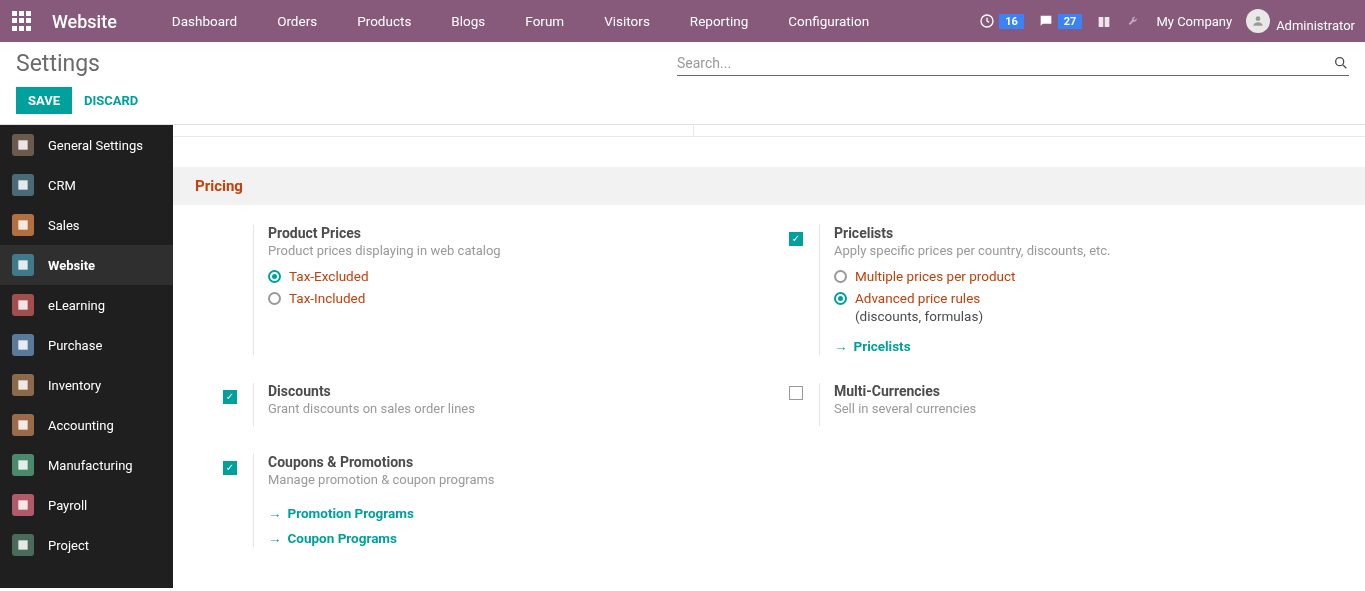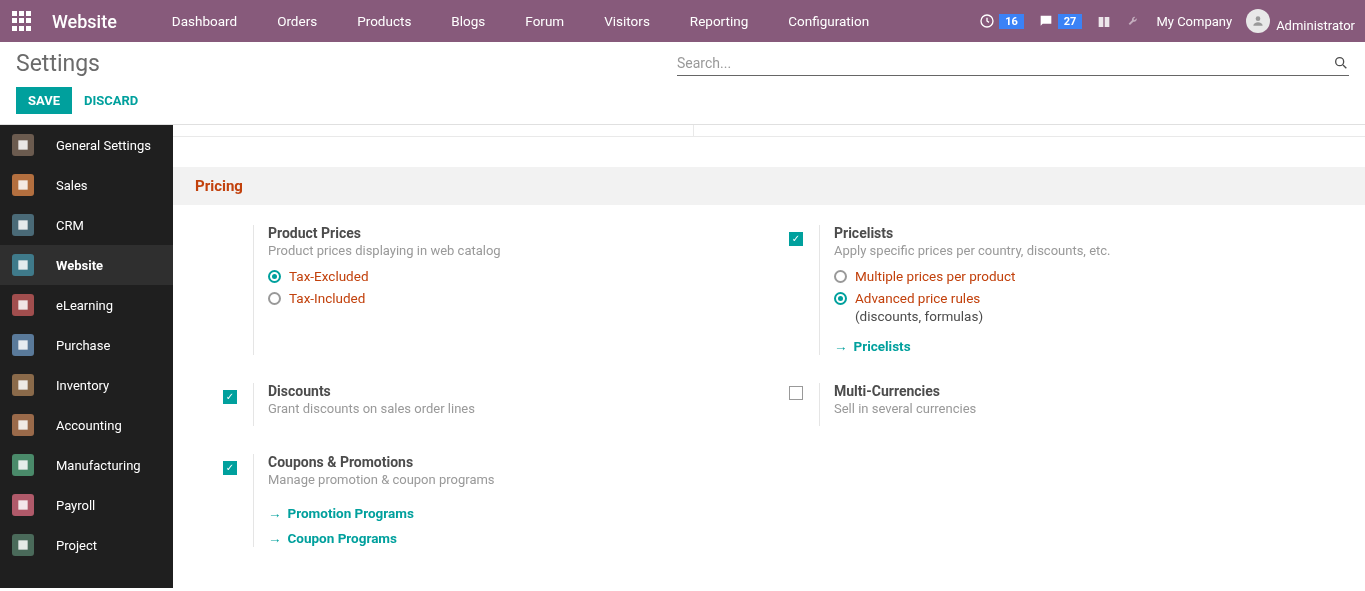--- a/index.html
+++ b/index.html
@@ -32,21 +32,21 @@
 .btn-discard { background: none; border: none; color: #00a09d; font-size: 13px; font-weight: bold; cursor: pointer; }
 
 
 .body { display: flex; height: calc(591px - 42px - 86px); }
 
 
 .sidebar { width: 173px; background: #1f1f1f; overflow-y: auto; position: relative; }
 .sidebar::-webkit-scrollbar { width: 10px; }
 .sidebar::-webkit-scrollbar-track { background: #6a6a6a; }
 .sidebar::-webkit-scrollbar-thumb { background: #aaa; }
-.side-item { display: flex; align-items: center; gap: 22px; padding: 9px 12px; color: #fff; font-size: 13px; cursor: pointer; }
+.side-item { display: flex; align-items: center; gap: 14px; padding: 9px 12px; color: #fff; font-size: 13px; cursor: pointer; }
 .side-item.active { background: #2f2f2f; }
 .side-item.active .side-label { font-weight: bold; }
 .side-icon { width: 22px; height: 22px; display: flex; align-items: center; justify-content: center; border-radius: 3px; font-size: 12px; color: #fff; }
 
 
 .main { flex: 1; overflow-y: auto; position: relative; }
 .main::-webkit-scrollbar { width: 12px; }
 .main::-webkit-scrollbar-thumb { background: #c0c0c0; }
 .main::-webkit-scrollbar-button:single-button { height: 14px; }
 .main-inner { padding: 0; }
@@ -154,34 +154,34 @@
   <div class="sidebar" id="sidebar">
       <div class="side-item">
         <div class="side-icon" style="background: rgb(107, 91, 79);">
           <svg width="14" height="14" viewBox="0 0 24 24">
             <rect x="4" y="4" width="16" height="16" fill="rgba(255,255,255,0.85)"></rect>
           </svg>
         </div>
         <span class="side-label">General Settings</span>
       </div>
       <div class="side-item">
+        <div class="side-icon" style="background: rgb(74, 106, 119);">
+          <svg width="14" height="14" viewBox="0 0 24 24">
+            <rect x="4" y="4" width="16" height="16" fill="rgba(255,255,255,0.85)"></rect>
+          </svg>
+        </div>
+        <span class="side-label">CRM</span>
+      </div>
+      <div class="side-item">
         <div class="side-icon" style="background: rgb(179, 111, 63);">
           <svg width="14" height="14" viewBox="0 0 24 24">
             <rect x="4" y="4" width="16" height="16" fill="rgba(255,255,255,0.85)"></rect>
           </svg>
         </div>
         <span class="side-label">Sales</span>
-      </div>
-      <div class="side-item">
-        <div class="side-icon" style="background: rgb(74, 106, 119);">
-          <svg width="14" height="14" viewBox="0 0 24 24">
-            <rect x="4" y="4" width="16" height="16" fill="rgba(255,255,255,0.85)"></rect>
-          </svg>
-        </div>
-        <span class="side-label">CRM</span>
       </div>
       <div class="side-item active">
         <div class="side-icon" style="background: rgb(63, 122, 138);">
           <svg width="14" height="14" viewBox="0 0 24 24">
             <rect x="4" y="4" width="16" height="16" fill="rgba(255,255,255,0.85)"></rect>
           </svg>
         </div>
         <span class="side-label">Website</span>
       </div>
       <div class="side-item">

